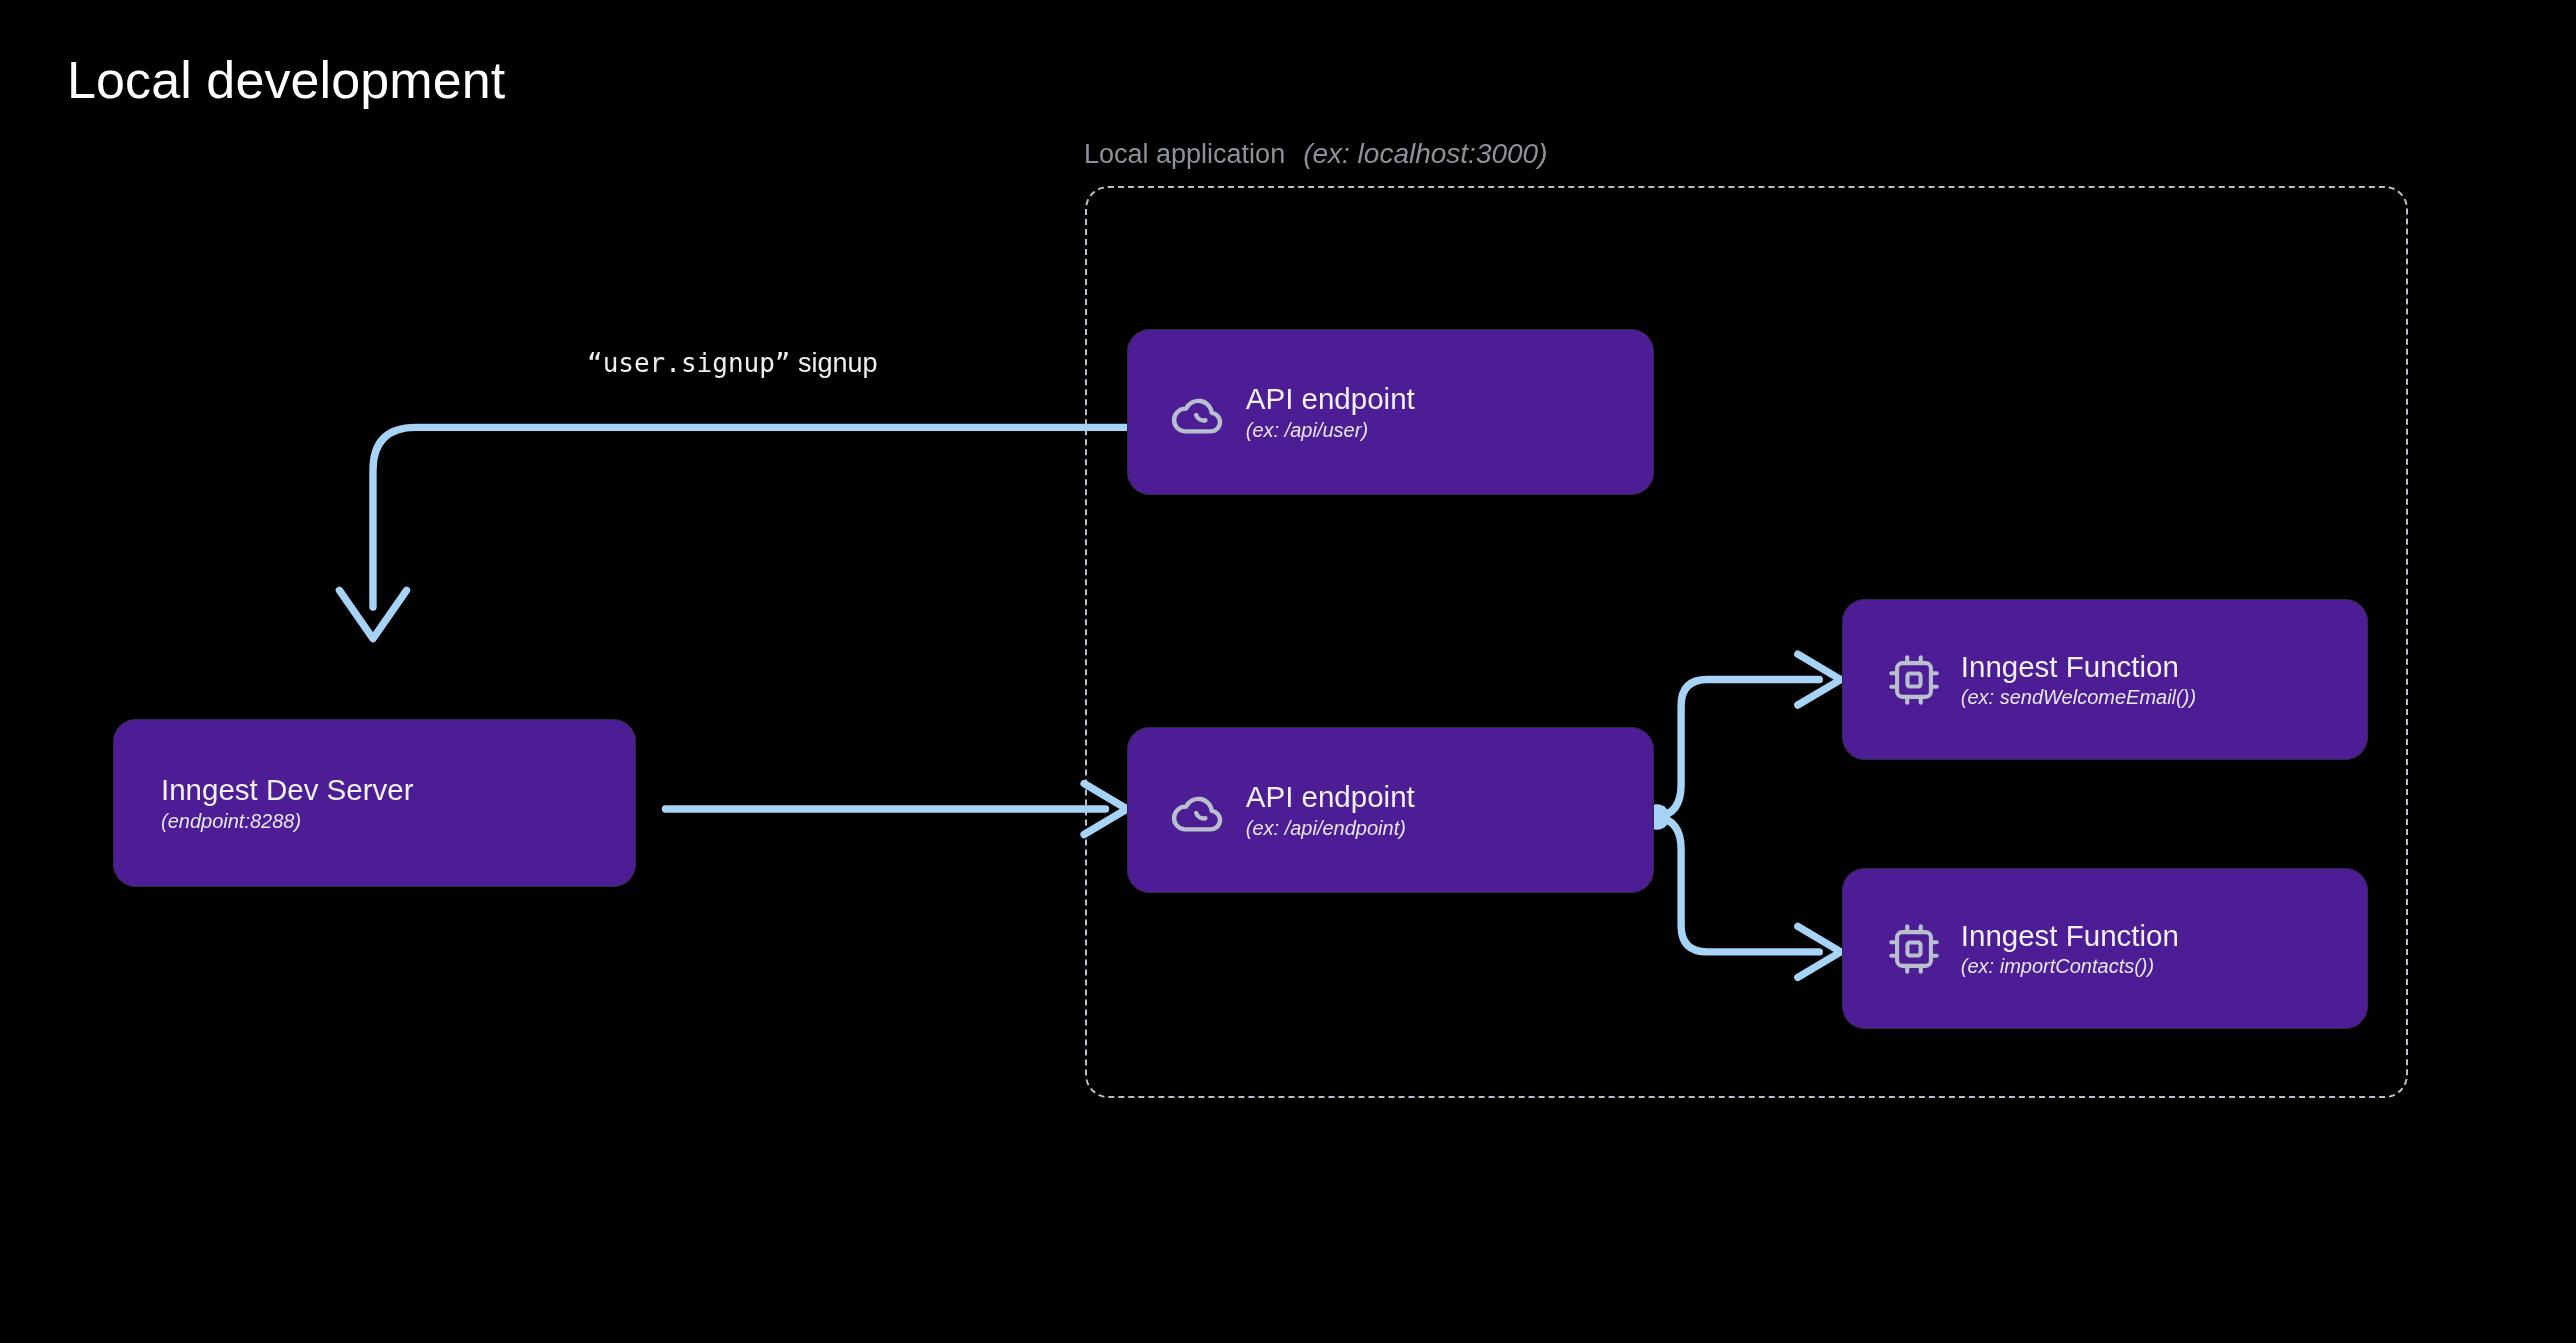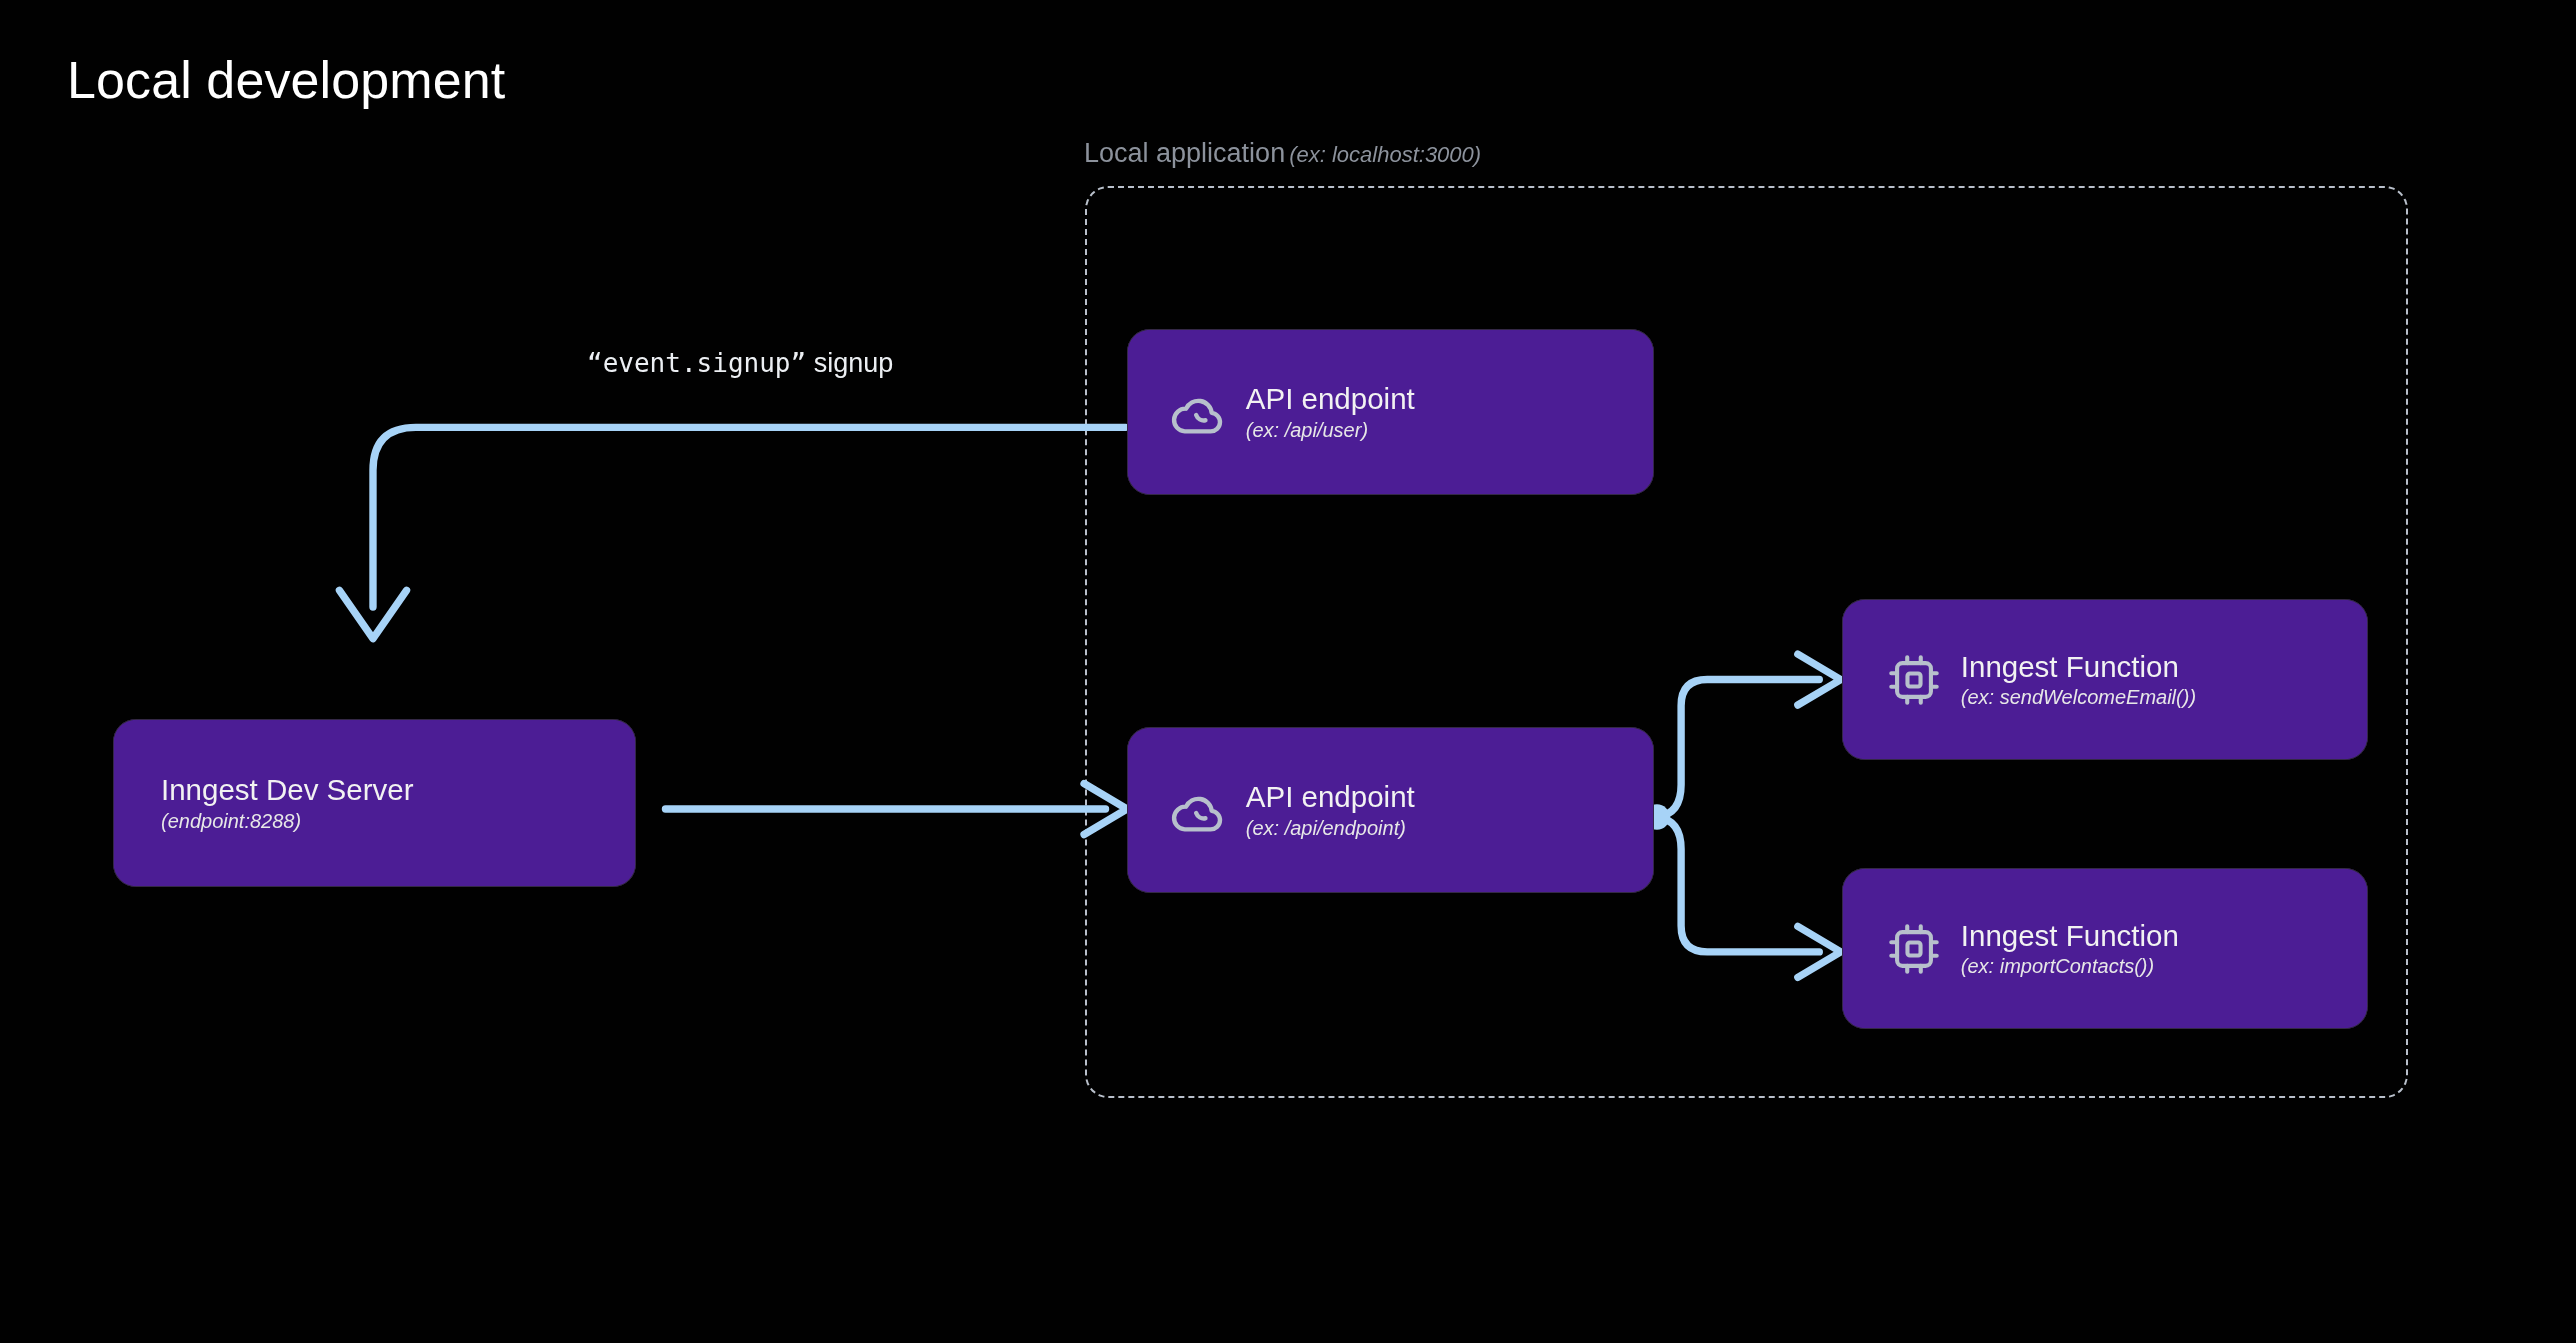--- a/index.html
+++ b/index.html
@@ -41,23 +41,23 @@
     position: absolute;
     left: 1084px;
     top: 140px;
     font-size: 27px;
     color: #8c929c;
     white-space: nowrap;
     line-height: 1;
   }
   .group-label .sub {
     font-style: italic;
-    font-size: 22px;
+    font-size: 28px;
     color: #8c929c;
-    margin-left: 4px;
+    margin-left: 18px;
   }
 
   
   .app-container {
     position: absolute;
     left: 1085px;
     top: 186px;
     width: 1323px;
     height: 912px;
     border: 2.7px dashed #b9c0cb;
@@ -169,21 +169,21 @@
       <path d="M 2680 975 L 2744 1013 L 2680 1051" fill="none" stroke="#a7d3f7" stroke-width="11" stroke-linecap="round" stroke-linejoin="round"></path>
     </g>
 
     <g>
       <path d="M 2470 1218 Q 2506 1222 2506 1266 L 2506 1380 Q 2506 1419 2545 1419 L 2712 1419" fill="none" stroke="#a7d3f7" stroke-width="11" stroke-linecap="round" stroke-linejoin="round"></path>
       <path d="M 2680 1381 L 2744 1419 L 2680 1457" fill="none" stroke="#a7d3f7" stroke-width="11" stroke-linecap="round" stroke-linejoin="round"></path>
     </g>
   </svg>
 
   <div class="edge-label">
-    <span class="mono">“event.signup”</span>
+    <span class="mono">“user.signup”</span>
     <span>signup</span>
   </div>
 
   <div class="node no-icon" id="node-devserver">
     <div class="labels">
       <span class="title">Inngest Dev Server</span>
       <span class="sub">(endpoint:8288)</span>
     </div>
   </div>
 

